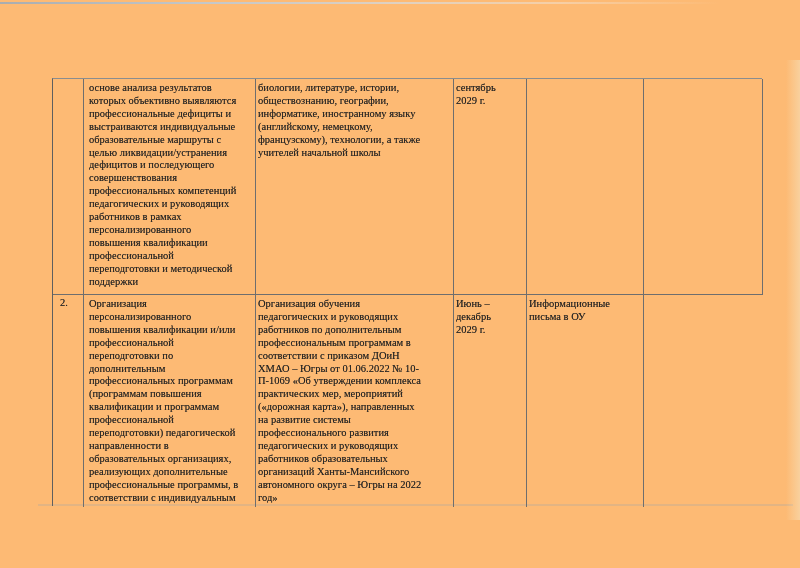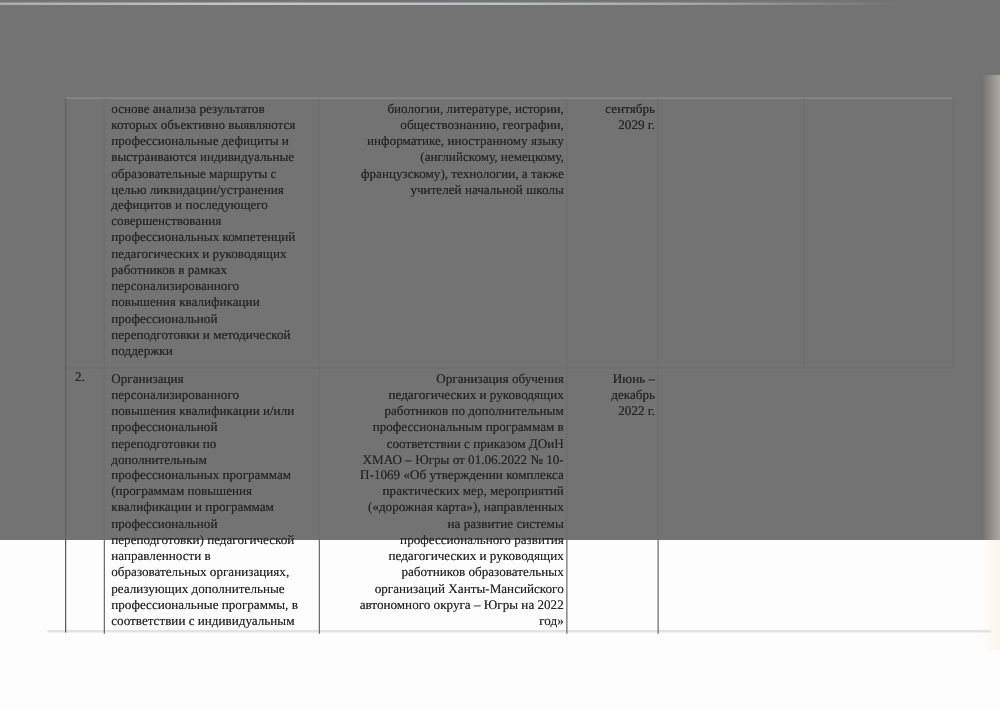--- a/index.html
+++ b/index.html
@@ -7,22 +7,22 @@
     padding: 0;
     width: 800px;
     height: 568px;
     overflow: hidden;
     background: #fdfdfd;
     font-family: "Liberation Serif", "DejaVu Serif", serif;
   }
   .page {
     position: relative;
     width: 800px;
-    height: 432px;
-    background: #737373;
+    height: 568px;
+    background: #fdba74;
   }
   
   .scan-top-edge {
     position: absolute;
     left: 0; top: 2px;
     width: 100%; height: 2px;
     background: linear-gradient(to right,
       #a9adb0 0%, #c3c7c9 25%, rgba(214,217,219,0.75) 50%,
       rgba(236,238,239,0.4) 70%, rgba(255,255,255,0) 90%);
   }
@@ -57,21 +57,21 @@
   }
   .cell {
     border-right: 1px solid #6e6e6e;
     box-sizing: border-box;
     white-space: pre-line;
     overflow: hidden;
   }
   .row1 { border-bottom: 1px solid #6e6e6e; }
   .c-num    { text-align: left;   padding: 2px 2px 0 7px; }
   .c-left   { text-align: left;   padding: 3px 4px 0 5px; }
-  .c-center { text-align: right; padding: 3px 2px 0 2px; }
+  .c-center { text-align: left; padding: 3px 2px 0 2px; }
 </style>
 </head>
 <body>
 
 <div class="page">
 
   <div class="scan-top-edge"></div>
   <div class="scan-bottom-line"></div>
   <div class="scan-right-tint"></div>
 
@@ -133,16 +133,18 @@
 («дорожная карта»), направленных
 на развитие системы
 профессионального развития
 педагогических и руководящих
 работников образовательных
 организаций Ханты-Мансийского
 автономного округа – Югры на 2022
 год»</div>
     <div class="cell c-center">Июнь –
 декабрь
-2022 г.</div>
+2029 г.</div>
+    <div class="cell c-center">Информационные
+письма в ОУ</div>
 
   </div>
 </div>
 
 </body></html>

